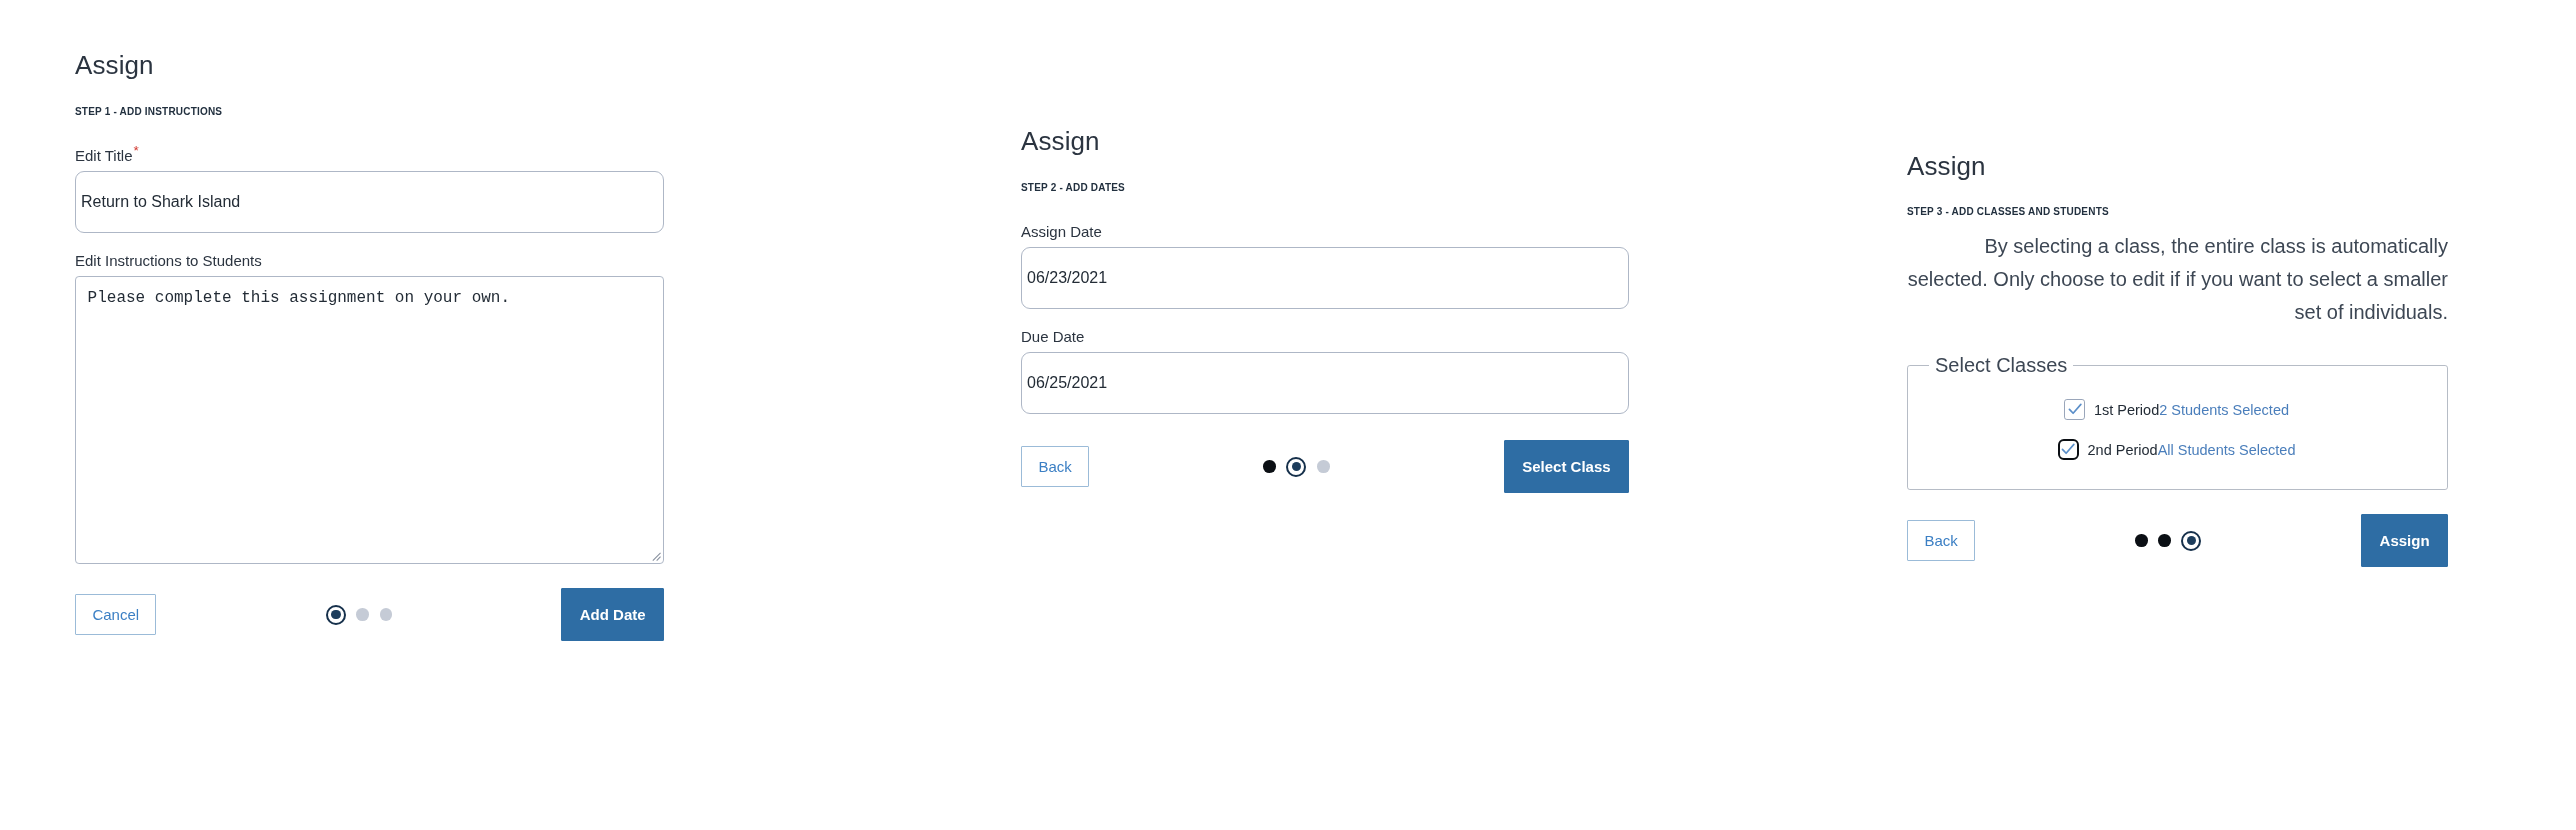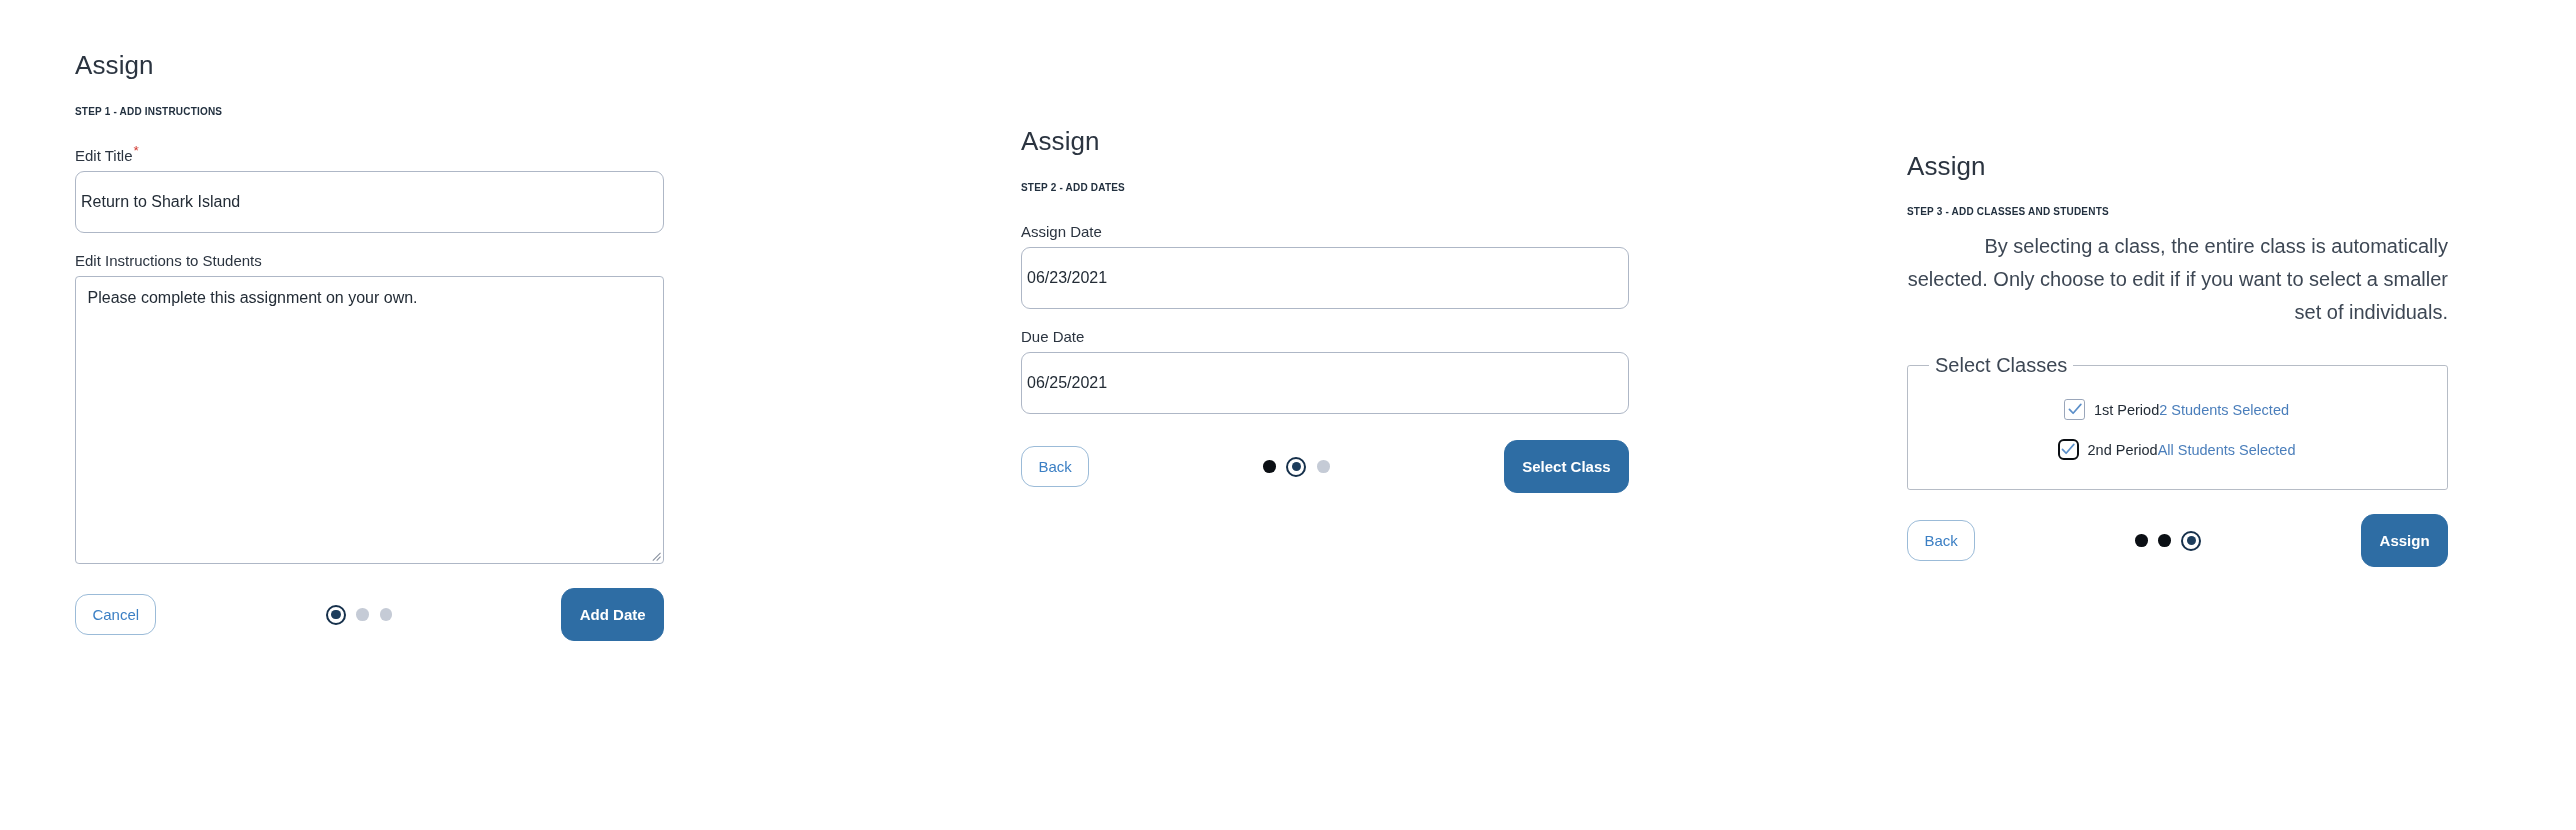--- a/index.html
+++ b/index.html
@@ -82,21 +82,21 @@
     display: flex;
     align-items: center;
   }
   .text-area {
     box-sizing: border-box;
     width: 100%;
     height: 288px;
     border: 1px solid #aeb7c6;
     border-radius: 3.9px;
     background: #ffffff;
-    font-family: Liberation Sans, sans-serif;
+    font-family: Liberation Mono, monospace;
     font-size: 16px;
     color: #232c36;
     padding: 11.6px 11.6px 0 11.6px;
     position: relative;
     overflow: hidden;
   }
   .resize-grip {
     position: absolute;
     right: 1.9px;
     bottom: 1.9px;
@@ -106,21 +106,21 @@
   }
 
   
   .btn {
     box-sizing: border-box;
     display: inline-flex;
     align-items: center;
     justify-content: center;
     font-family: "Liberation Sans", sans-serif;
     font-size: 15px;
-    border-radius: 13px;
+    border-radius: 1px;
     cursor: pointer;
     white-space: nowrap;
     user-select: none;
   }
   .btn-outline {
     background: #ffffff;
     border: 1px solid #9bbbd8;
     color: #3b7fc4;
     height: 41px;
     padding: 0 16.4px;

